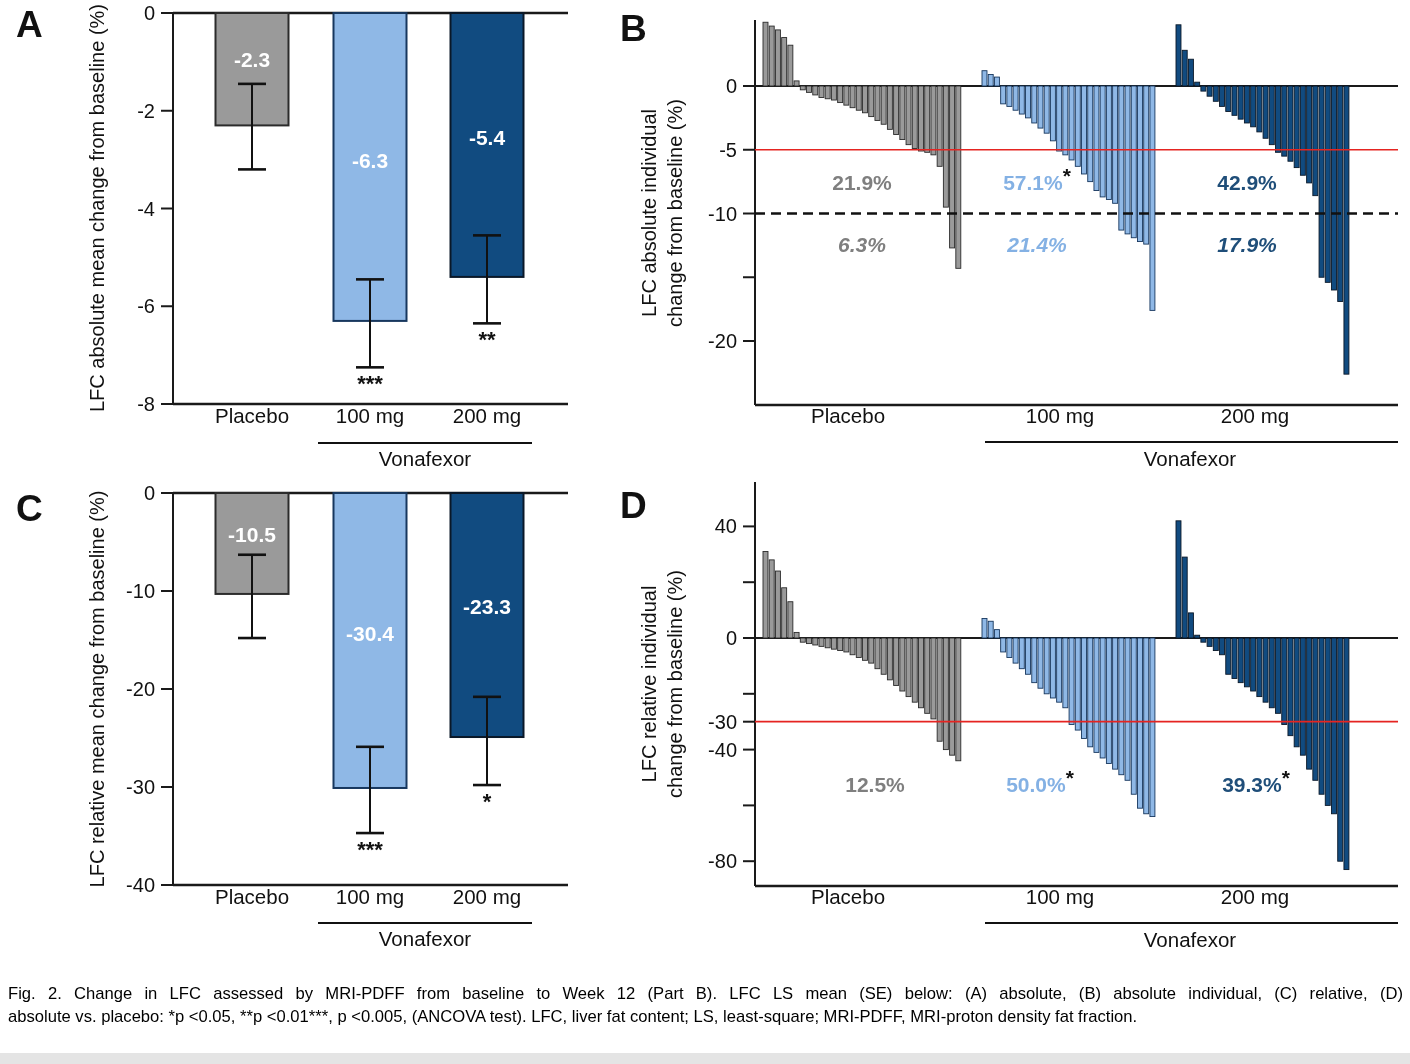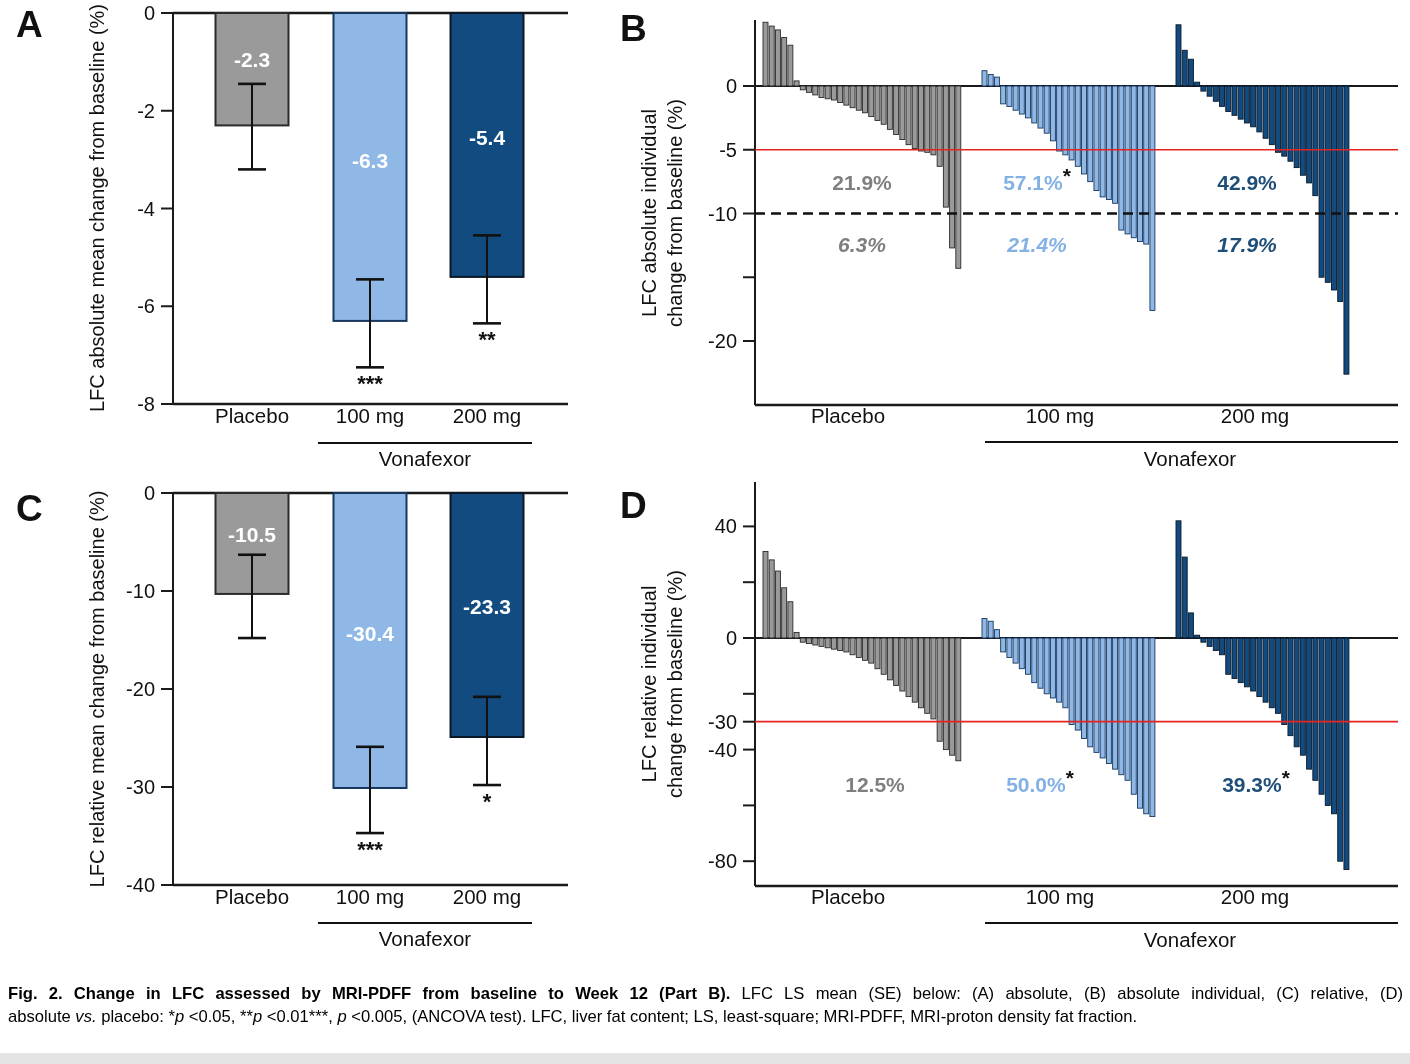--- a/index.html
+++ b/index.html
@@ -4,22 +4,22 @@
 <style>
   html,body{margin:0;padding:0;background:#ffffff;}
   body{font-family:"Liberation Sans",sans-serif;}
   #page{position:relative;width:1410px;height:1064px;background:#fff;overflow:hidden;}
   .panel-letter{position:absolute;font-size:37px;font-weight:bold;color:#111;line-height:1;}
   #figsvg{position:absolute;left:0;top:0;}
   svg text{font-family:"Liberation Sans",sans-serif;}
   #caption{position:absolute;left:8px;top:982px;width:1395px;font-size:16.6px;line-height:23.4px;color:#000;}
   .cap-line{text-align:justify;}
   .cap-line.just{text-align-last:justify;}
-  .cap-b{font-weight:bold;margin-top:36px;}
-  .cap-i{font-style:italic;}
+  .cap-b{font-weight:normal;margin-top:36px;}
+  .cap-i{}
   #footer-band{position:absolute;left:0;top:1053px;width:1410px;height:11px;}
 </style>
 </head>
 <body>
 
 <div id="page">
   <div class="panel-letter" style="left:16px;top:6px;">A</div>
   <div class="panel-letter" style="left:620px;top:10px;">B</div>
   <div class="panel-letter" style="left:16px;top:490px;">C</div>
   <div class="panel-letter" style="left:620px;top:487px;">D</div>

